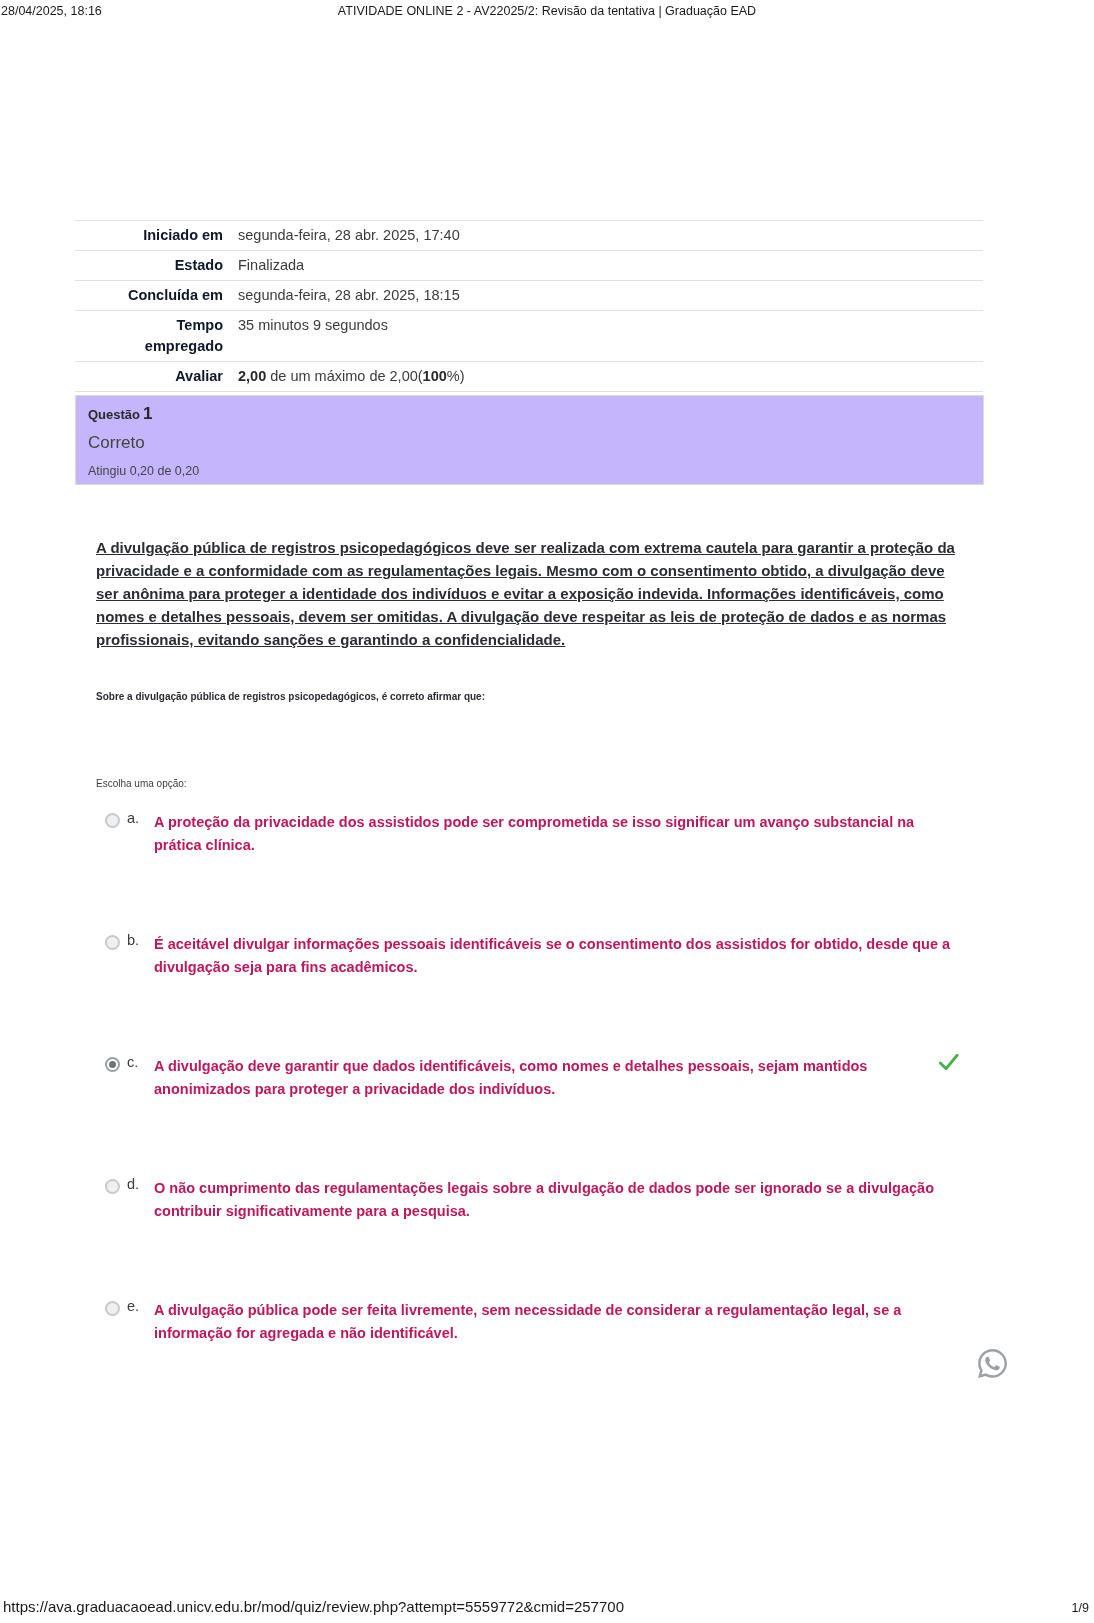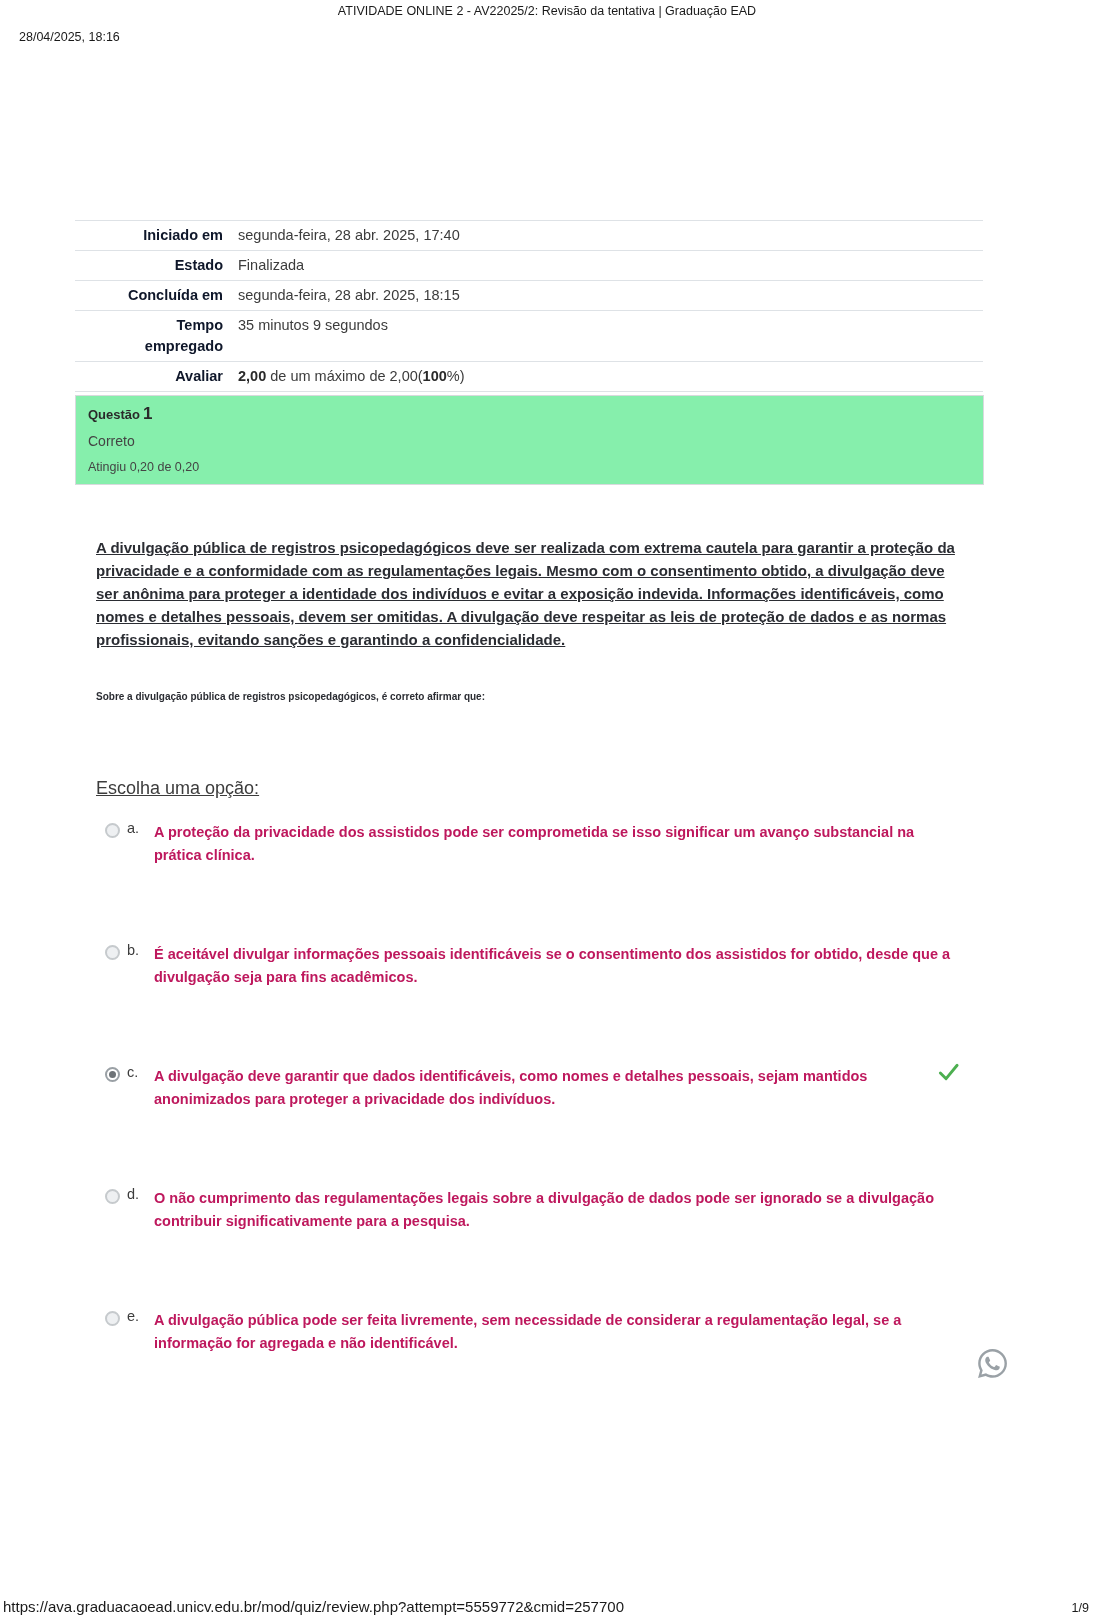--- a/index.html
+++ b/index.html
@@ -5,47 +5,47 @@
   * { box-sizing: border-box; }
   html, body { margin: 0; padding: 0; }
   body {
     width: 1094px; height: 1623px; position: relative; overflow: hidden;
     background: #ffffff; color: #3c3c3c;
     font-family: "Liberation Sans", "DejaVu Sans", sans-serif;
   }
 
   
   .print-header { position: absolute; top: 4px; left: 0; width: 100%; height: 18px; font-size: 12.5px; color: #1a1a1a; }
-  .ph-date { position: absolute; left: 19px; top: 0; margin-top: 26px; }
+  .ph-date { position: absolute; left: 1px; top: 0; }
   .ph-title { position: absolute; left: 50%; top: 0; transform: translateX(-50%); white-space: nowrap; }
   .footer-url { position: absolute; left: 3px; bottom: 8px; font-size: 15px; color: #1a1a1a; }
   .footer-page { position: absolute; right: 5px; bottom: 8px; font-size: 12.5px; color: #1a1a1a; }
 
   
   .summary { position: absolute; top: 220px; left: 75px; width: 908px; }
   .summary table { width: 100%; border-collapse: collapse; font-size: 14.5px; }
   .summary tr { border-top: 1px solid #dee2e6; }
   .summary tr.last { border-bottom: 1px solid #dee2e6; }
   .summary th { text-align: right; vertical-align: top; padding: 4px 15px 4px 0; width: 163px; color: #0f172a; font-weight: bold; }
   .summary th span { display: inline-block; max-width: 115px; text-align: right; line-height: 21px; }
   .summary td { padding: 4px 0; color: #3c3c3c; line-height: 21px; vertical-align: top; }
   .b { font-weight: bold; color: #2a2a2a; }
 
   
-  .qinfo { position: absolute; top: 395px; left: 75px; width: 909px; height: 90px; border: 1px solid #d8dadd; padding: 8px 12px; background: #86efac; }
+  .qinfo { position: absolute; top: 395px; left: 75px; width: 909px; height: 90px; border: 1px solid #d8dadd; padding: 8px 12px; background: #c4b5fd; }
   .qinfo-label { font-size: 13px; font-weight: bold; color: #2a2a2a; }
   .qinfo-number { font-size: 17px; font-weight: bold; color: #2a2a2a; margin-left: 3px; }
-  .qinfo-status { font-size: 14px; margin-top: 9px; color: #444; }
+  .qinfo-status { font-size: 17px; margin-top: 9px; color: #444; }
   .qinfo-points { font-size: 12.5px; margin-top: 11px; color: #444; }
 
   
   .question { position: absolute; top: 536px; left: 96px; width: 868px; }
   .qtext { font-size: 15px; font-weight: bold; line-height: 23px; color: #2b2d33; text-decoration: underline; }
   .qprompt { font-size: 10px; font-weight: bold; line-height: 23px; color: #2b2d33; margin-top: 34px; }
-  .choose { font-size: 18px; margin-top: 70px; color: #3c3c3c; text-decoration: underline; }
+  .choose { font-size: 10px; margin-top: 70px; color: #3c3c3c; }
   .options { margin-top: 22px; }
   .option { position: relative; padding-left: 58px; margin-bottom: 76px; min-height: 46px; }
   .radio { position: absolute; left: 9px; top: 2px; width: 15px; height: 15px; border: 2px solid #c6cacd; border-radius: 50%; background: #eef0f2; }
   .radio.selected { border-color: #9aa0a5; background: #fff; }
   .radio.selected::after { content: ""; position: absolute; left: 2px; top: 2px; right: 2px; bottom: 2px; border-radius: 50%; background: #6e7377; }
   .letter { position: absolute; left: 31px; top: -1px; font-size: 14.5px; color: #3c3c3c; }
   .opt-text { font-size: 14.5px; font-weight: bold; line-height: 23px; color: #be185d; }
   .check { display: none; position: absolute; right: 4px; top: -5px; }
   .check.visible { display: block; }
 

